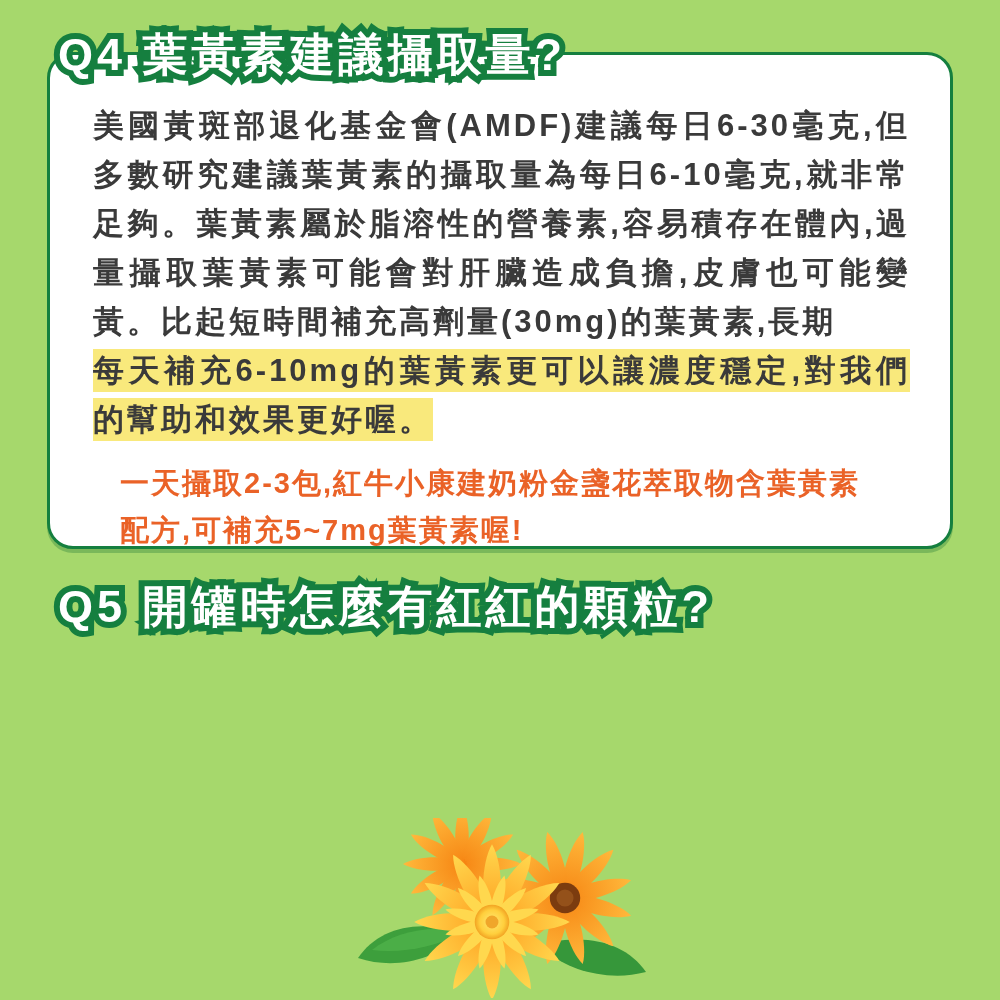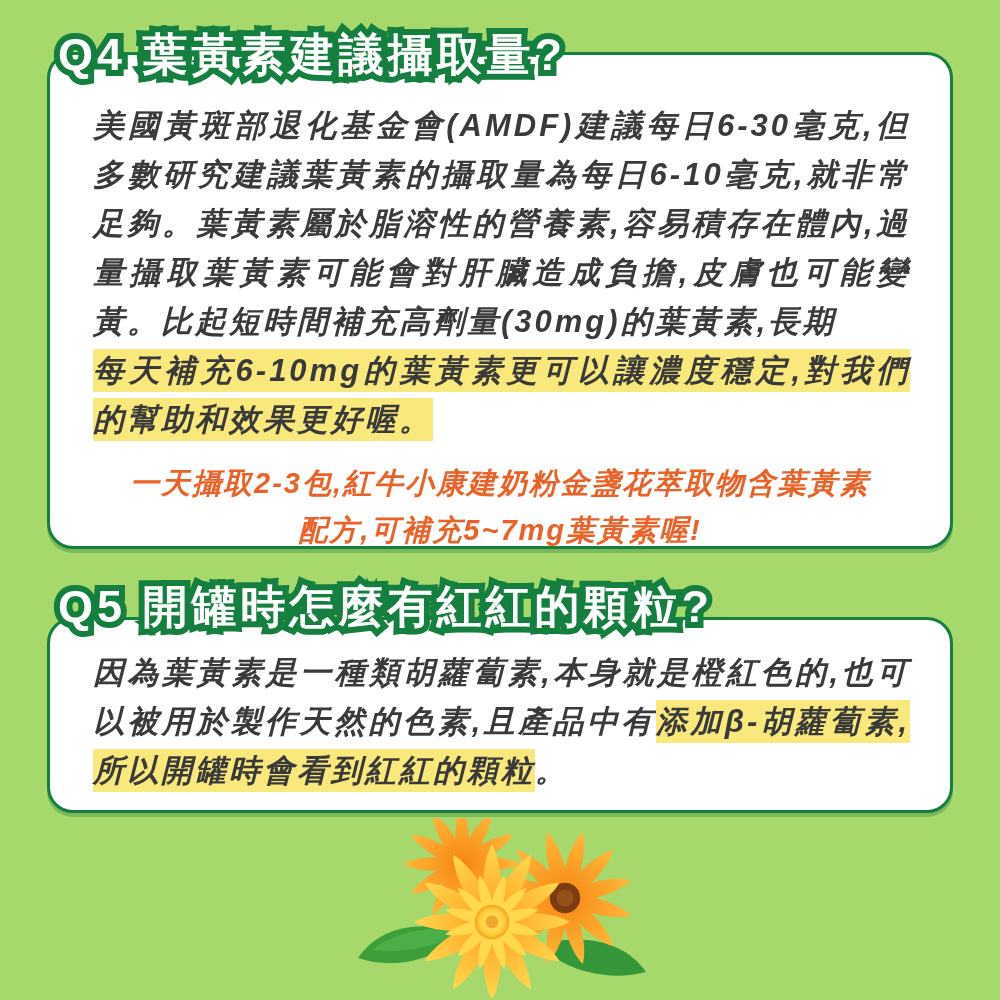--- a/index.html
+++ b/index.html
@@ -15,21 +15,20 @@
   
   .card {
     position: absolute;
     left: 47px;
     width: 906px;
     background: #ffffff;
     border: 3px solid #157f3f;
     border-radius: 26px;
     box-sizing: border-box;
     box-shadow: 0 4px 0 rgba(21, 110, 50, 0.30);
-    font-style: italic;
   }
   #card-q4 { top: 52px;  height: 497px; }
   #card-q5 { top: 617px; height: 196px; }
 
   
   .q-header {
     position: absolute;
     font-weight: bold;
     font-size: 45px;
     letter-spacing: 4px;
@@ -68,21 +67,21 @@
 
   
   .note-text {
     margin: 16px auto 0 auto;
     max-width: 760px;
     font-size: 29px;
     font-weight: bold;
     color: #ea6227;
     line-height: 47px;
     letter-spacing: 2px;
-    text-align: center;
+    text-align: left;
   }
 
   
   .flower-svg {
     position: absolute;
     left: 352px;
     top: 818px;
     width: 300px;
     height: 180px;
   }
@@ -90,23 +89,20 @@
 </head>
 <body>
 
 <div class="canvas">
 
   <div class="card" id="card-q4">
     <p class="body-text"><span>美國黃斑部退化基金會(AMDF)建議每日6-30毫克,但多數研究建議葉黃素的攝取量為每日6-10毫克,就非常足夠。葉黃素屬於脂溶性的營養素,容易積存在體內,過量攝取葉黃素可能會對肝臟造成負擔,皮膚也可能變黃。比起短時間補充高劑量(30mg)的葉黃素,長期</span><br><span class="hl">每天補充6-10mg的葉黃素更可以讓濃度穩定,對我們的幫助和效果更好喔。</span></p>
     <p class="note-text">一天攝取2-3包,紅牛小康建奶粉金盞花萃取物含葉黃素配方,可補充5~7mg葉黃素喔!</p>
   </div>
 
-  <div class="card" id="card-q5">
-    <p class="body-text"><span>因為葉黃素是一種類胡蘿蔔素,本身就是橙紅色的,也可以被用於製作天然的色素,且產品中有</span><span class="hl">添加β-胡蘿蔔素,所以開罐時會看到紅紅的顆粒</span><span>。</span></p>
-  </div>
 
   <div class="q-header" id="header-q4">
     <span class="hdr-stroke" aria-hidden="true">Q4 葉黃素建議攝取量?</span>
     <span class="hdr-fill">Q4 葉黃素建議攝取量?</span>
   </div>
   <div class="q-header" id="header-q5">
     <span class="hdr-stroke" aria-hidden="true">Q5 開罐時怎麼有紅紅的顆粒?</span>
     <span class="hdr-fill">Q5 開罐時怎麼有紅紅的顆粒?</span>
   </div>
 

